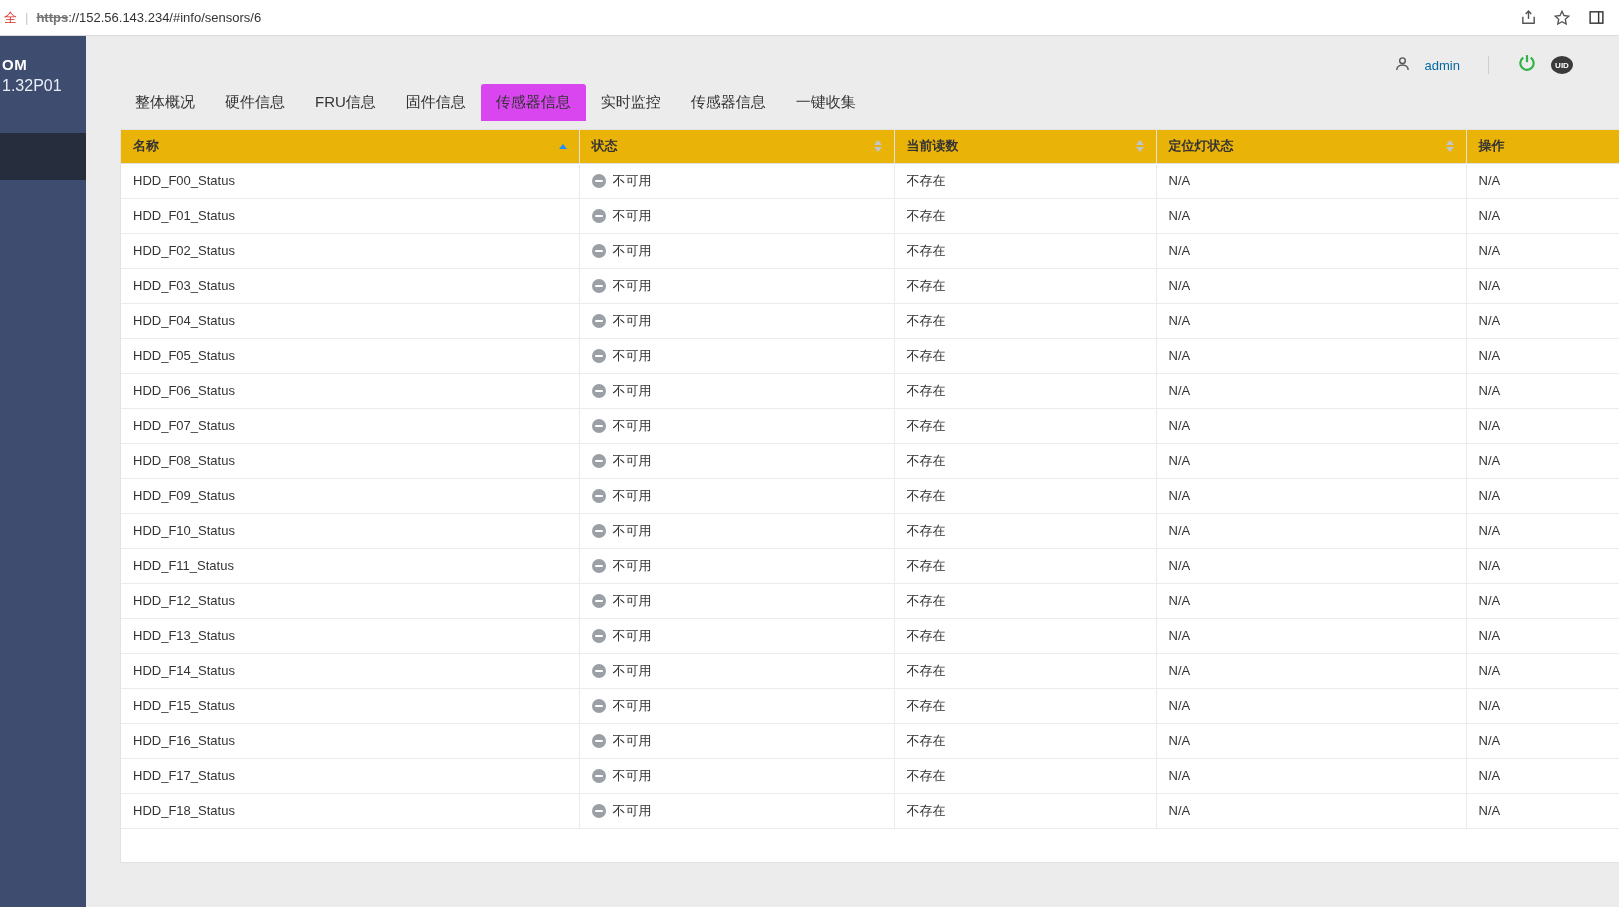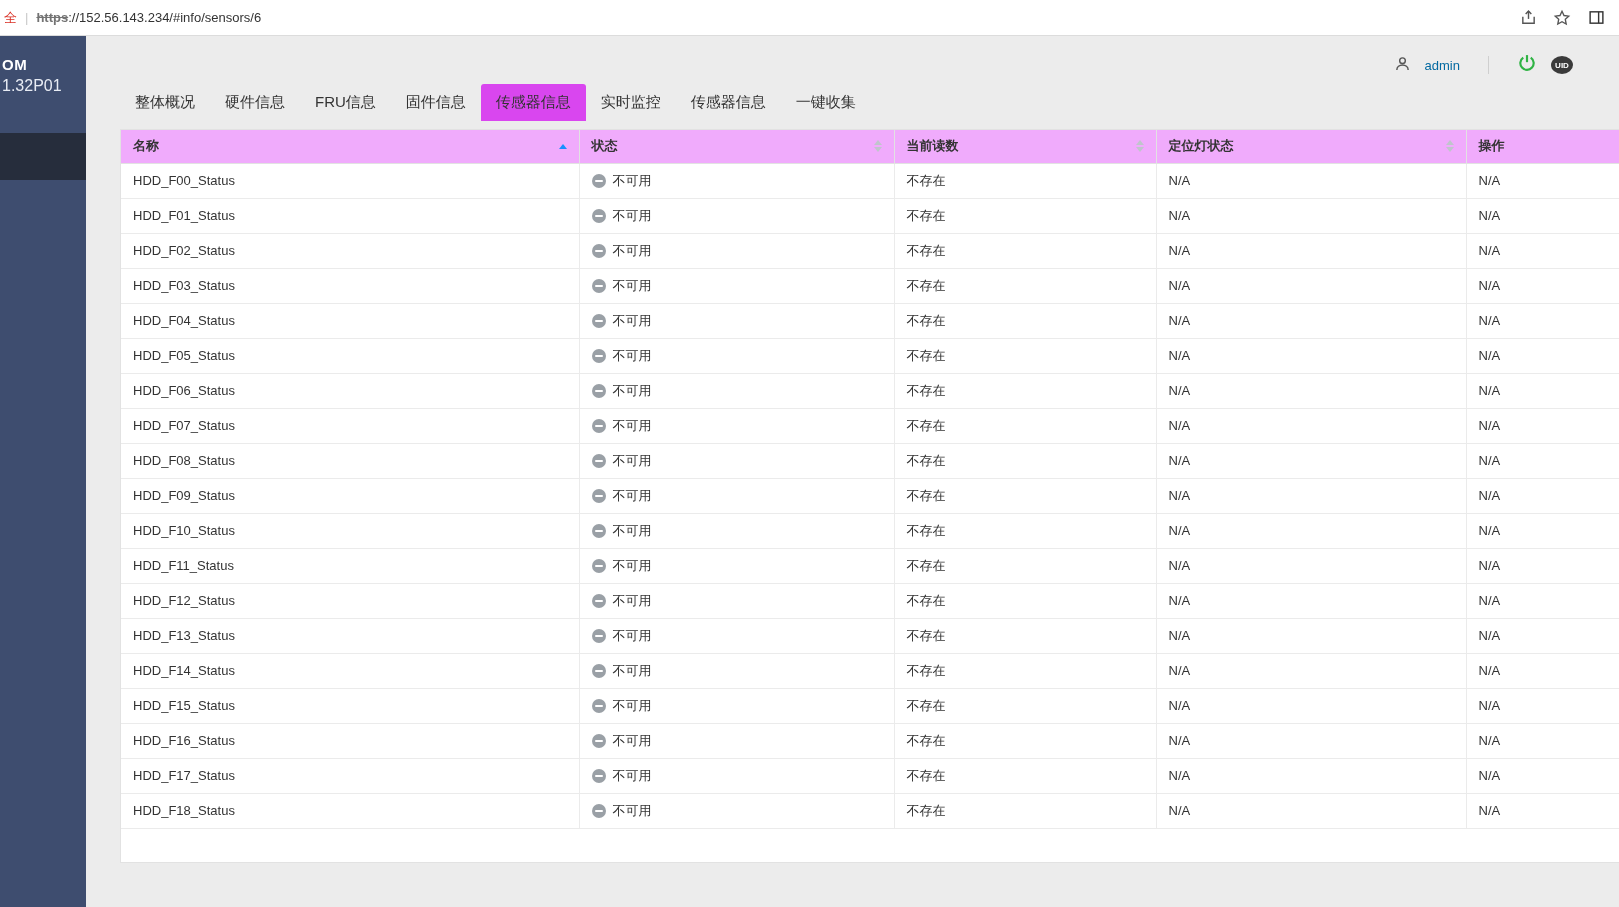--- a/index.html
+++ b/index.html
@@ -36,21 +36,21 @@
   .tab.active { background:#d946ef; border-radius:3px 3px 0 0; }
 
   
   .subtabs { display:flex; gap:46px; margin-left:46px; padding:14px 0 0; }
   .subtab { font-size:14px; color:#333; position:relative; padding-bottom:12px; cursor:default; }
   .subtab.active::after { content:""; position:absolute; left:50%; transform:translateX(-50%); bottom:2px; width:46px; height:3px; border-radius:2px; background:#1890ff; }
 
   
   .table-wrap { margin-left:34px; margin-top:8px; background:#fff; border:1px solid #e2e2e2; border-right:none; overflow:hidden; min-height:734px; }
   table { width:1600px; table-layout:fixed; border-collapse:collapse; font-size:13px; color:#333; }
-  th { background:#f0abfc; height:33px; padding:0 12px; border-bottom:1px solid #e2e2e2; border-right:1px solid #e2e2e2; font-weight:bold; text-align:left; }
+  th { background:#eab308; height:33px; padding:0 12px; border-bottom:1px solid #e2e2e2; border-right:1px solid #e2e2e2; font-weight:bold; text-align:left; }
   .th-inner { display:flex; align-items:center; justify-content:space-between; }
   td { height:35px; padding:0 12px; border-bottom:1px solid #ebebeb; border-right:1px solid #ebebeb; background:#fff; }
   .sorter { display:flex; flex-direction:column; gap:2px; margin-left:8px; }
   .caret { width:0; height:0; border-left:4px solid transparent; border-right:4px solid transparent; }
   .caret.up { border-bottom:5px solid #c0c4cc; }
   .caret.down { border-top:5px solid #c0c4cc; }
   .caret.up.active { border-bottom-color:#1890ff; }
   .status-cell { display:flex; align-items:center; }
   .status-icon { width:14px; height:14px; border-radius:50%; background:#9aa0a6; display:inline-flex; align-items:center; justify-content:center; margin-right:7px; flex-shrink:0; }
   .status-icon::after { content:""; width:8px; height:2px; background:#fff; border-radius:1px; }

